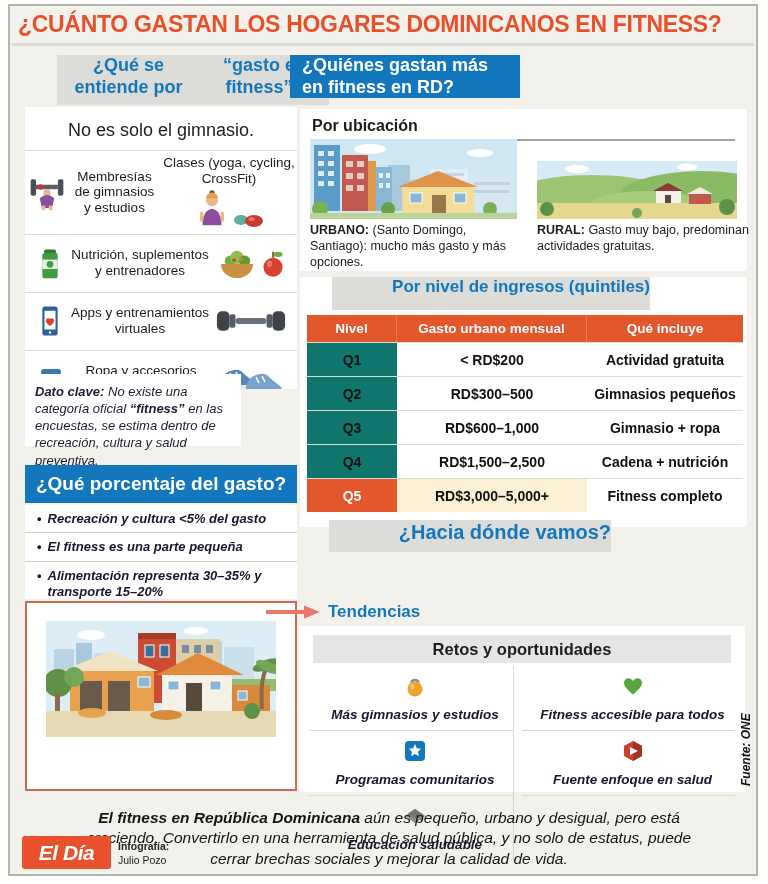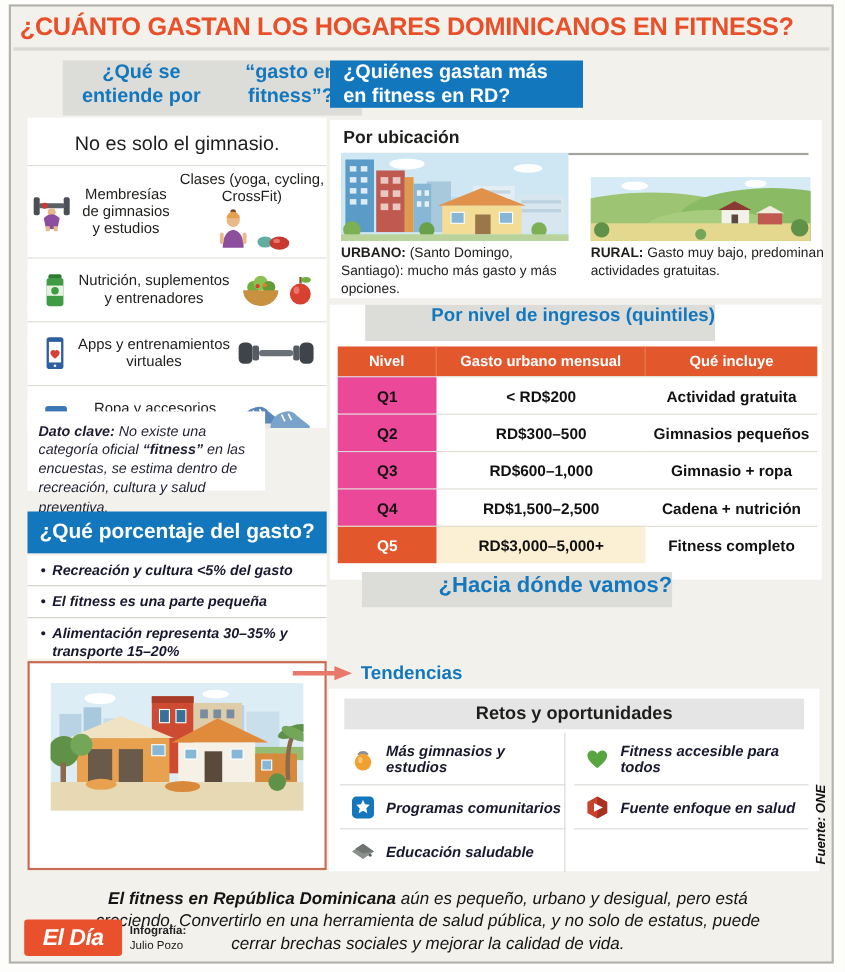--- a/index.html
+++ b/index.html
@@ -50,28 +50,28 @@
   .scene-box { background: #fff; border: 2px solid #c96a52; }
 
   .sub-h { font-size: 16px; font-weight: bold; margin: 8px 12px 0; padding-bottom: 4px; border-bottom: 2px solid #a4a49e; }
   .cap { position: absolute; font-size: 12.5px; line-height: 1.26; width: 215px; }
   .cap b { font-weight: bold; }
 
   
   .table { display: grid; grid-template-columns: 90px 190px 156px; }
   .th { background: #e2572b; color: #fff; font-weight: bold; font-size: 13.5px; text-align: center; padding: 6px 2px; border-right: 1px solid #ee7a52; }
   .td { background: #fff; font-weight: bold; font-size: 14px; text-align: center; padding: 9px 2px 8px; border-top: 1px solid #dedbd4; color: #111; }
-  .td.nivel { background: #ec4899; }
+  .td.nivel { background: #0f766e; }
   .td.q5n { background: #e2572b; color: #fff; }
   .td.cream { background: #fbf0d3; }
 
   .tend-label { font-size: 17px; font-weight: bold; color: #1377bd; }
   .retos-h { margin: 9px 14px 0; height: 28px; background: #e5e5e5; font-weight: bold; font-size: 16.5px; display: flex; align-items: center; justify-content: center; }
   .tgrid { display: grid; grid-template-columns: 1fr 1fr; margin: 3px 10px 0; }
-  .tcell { display: flex; align-items: center; gap: 10px; padding: 9px 2px 8px 10px; font-size: 13.5px; font-weight: bold; font-style: italic; color: #17172e; }
+  .tcell { display: flex; align-items: center; gap: 10px; padding: 9px 2px 8px 10px; font-size: 13.5px; font-weight: bold; font-style: italic; color: #17172e; flex-direction: column; }
   .tcell:nth-child(-n+4) { border-bottom: 1px solid #d8d8d2; }
   .tcell:nth-child(odd) { border-right: 1px solid #d8d8d2; margin-right: 8px; }
 
   .source {
     position: absolute; left: 729px; top: 660px; height: 120px;
     writing-mode: vertical-rl; transform: rotate(180deg);
     font-size: 12px; font-weight: bold; font-style: italic; color: #111;
   }
 
   .conclusion { position: absolute; left: 74px; top: 786px; width: 610px; text-align: center; font-size: 15.5px; font-style: italic; line-height: 1.33; color: #141414; }
@@ -281,21 +281,21 @@
         <ellipse cx="220" cy="44" rx="14" ry="5" fill="#5f9148" transform="rotate(-20 220 44)"></ellipse>
         <ellipse cx="222" cy="46" rx="13" ry="5" fill="#74a65a" transform="rotate(25 222 46)"></ellipse>
         <rect x="0" y="90" width="230" height="26" fill="#e6d9b4"></rect>
         <ellipse cx="46" cy="92" rx="14" ry="5" fill="#e8a24f"></ellipse>
         <ellipse cx="120" cy="94" rx="16" ry="5" fill="#d88a3c"></ellipse>
         <circle cx="206" cy="90" r="8" fill="#5f9148"></circle>
       </svg>
     </span>
   </section>
 
-  <section class="abs blue-head left" style="left:290px;top:49px;width:230px;height:43px">
+  <section class="abs blue-head left" style="left:280px;top:49px;width:230px;height:43px">
     <div>¿Quiénes gastan más</div>
     <div>en fitness en RD?</div>
   </section>
 
   <section class="abs panel" style="left:290px;top:103px;width:447px;height:162px">
     <div class="sub-h">Por ubicación</div>
     <span class="abs" style="left:10px;top:30px">
       <svg width="207" height="80" viewBox="0 0 207 80">
         <rect width="207" height="80" fill="#cfe7f3"></rect>
         <ellipse cx="60" cy="10" rx="16" ry="5" fill="#fff"></ellipse>

